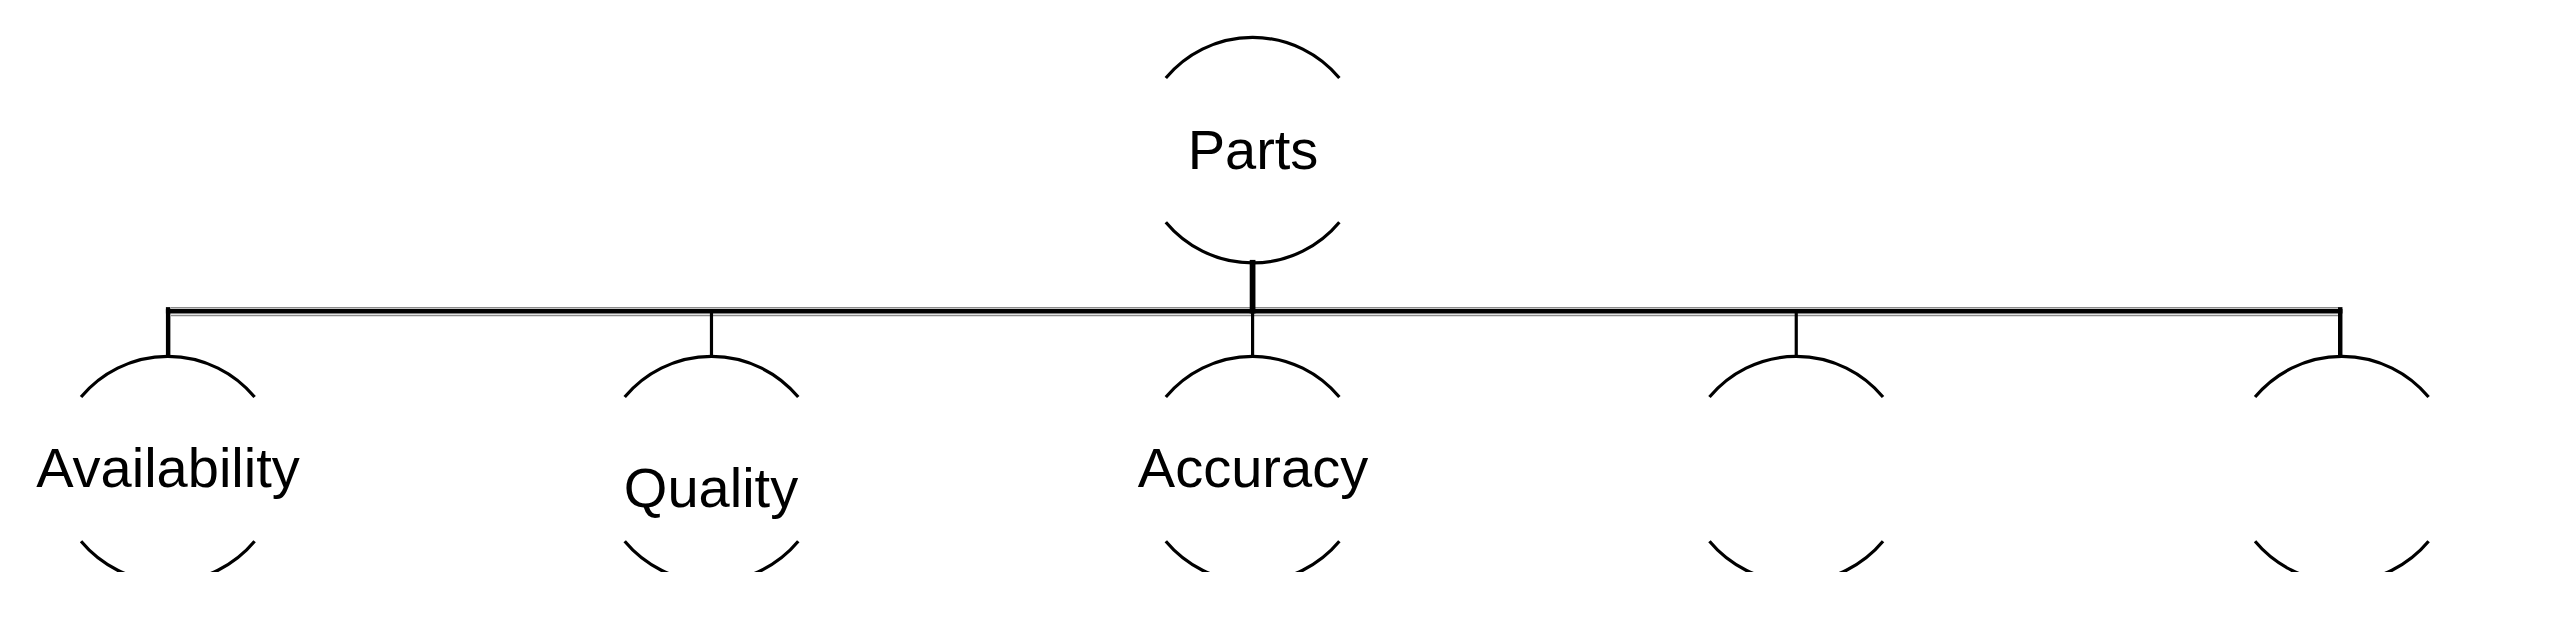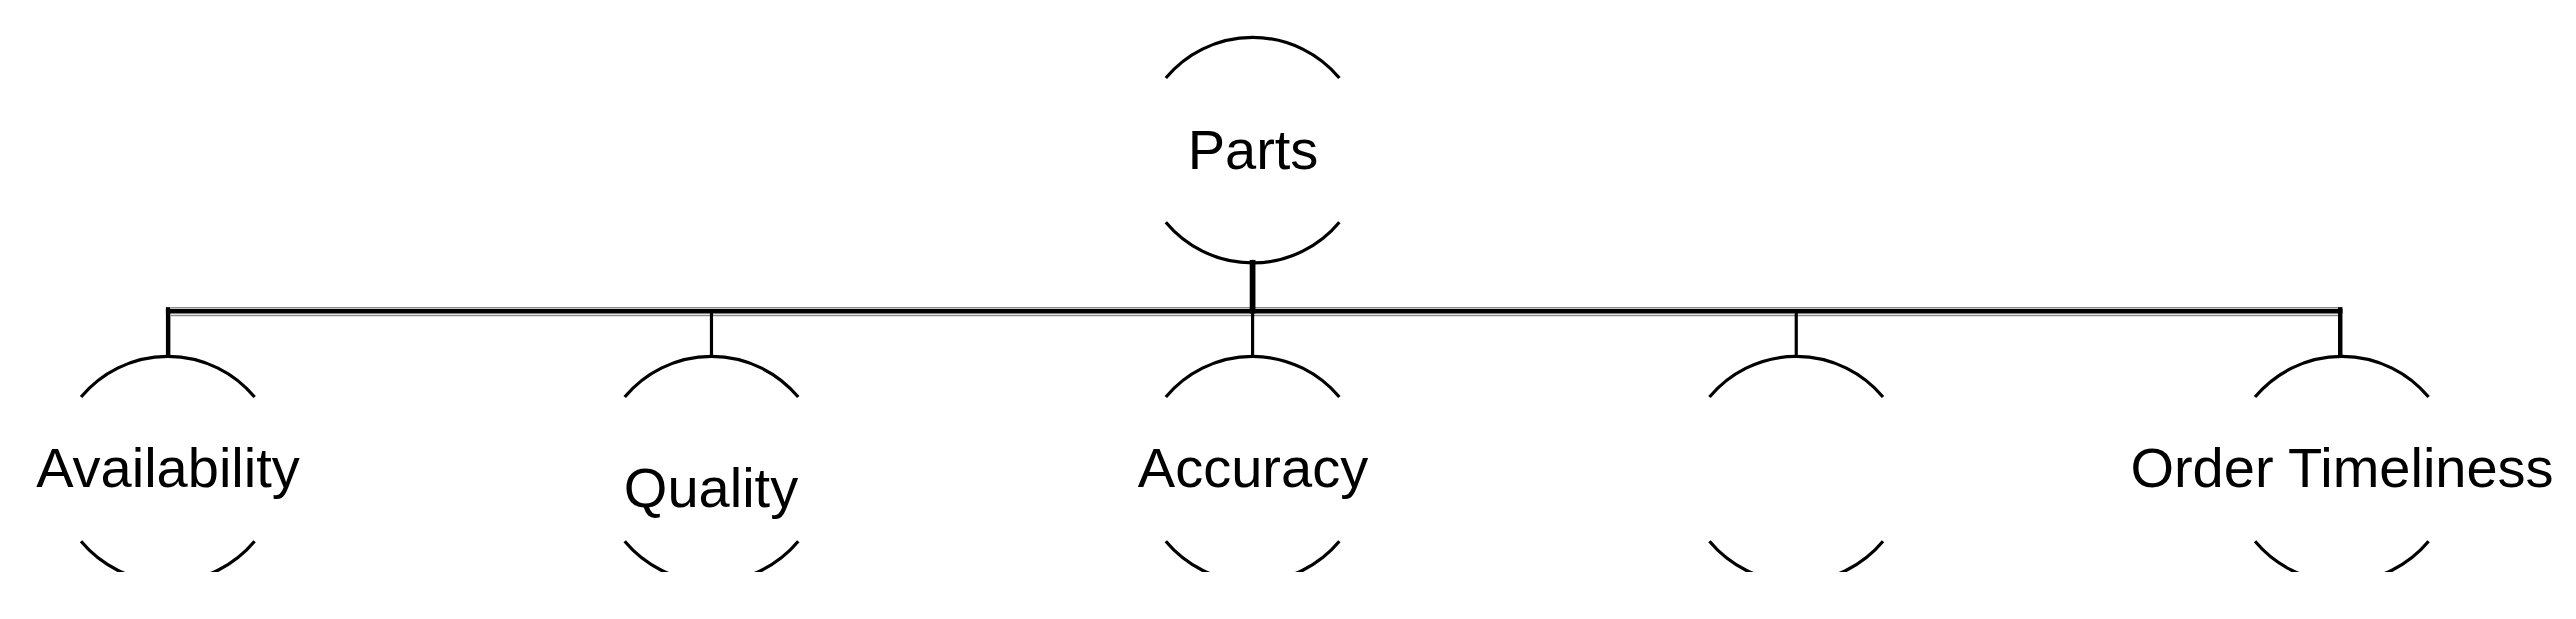--- a/index.html
+++ b/index.html
@@ -73,16 +73,15 @@
 
   <div class="node-label" style="left:1253px; top:150px;">Parts</div>
 
   <div class="node-label" style="left:168px; top:468px;">Availability</div>
 
   <div class="node-label" style="left:711px; top:488px;">Quality</div>
 
   <div class="node-label" style="left:1253px; top:468px;text-align:right;">Accuracy</div>
 
 
-  <div class="node-label" style="left:2342px; top:468px;">Order Timeliness</div>
 
 </div>
 
 
 </body></html>

